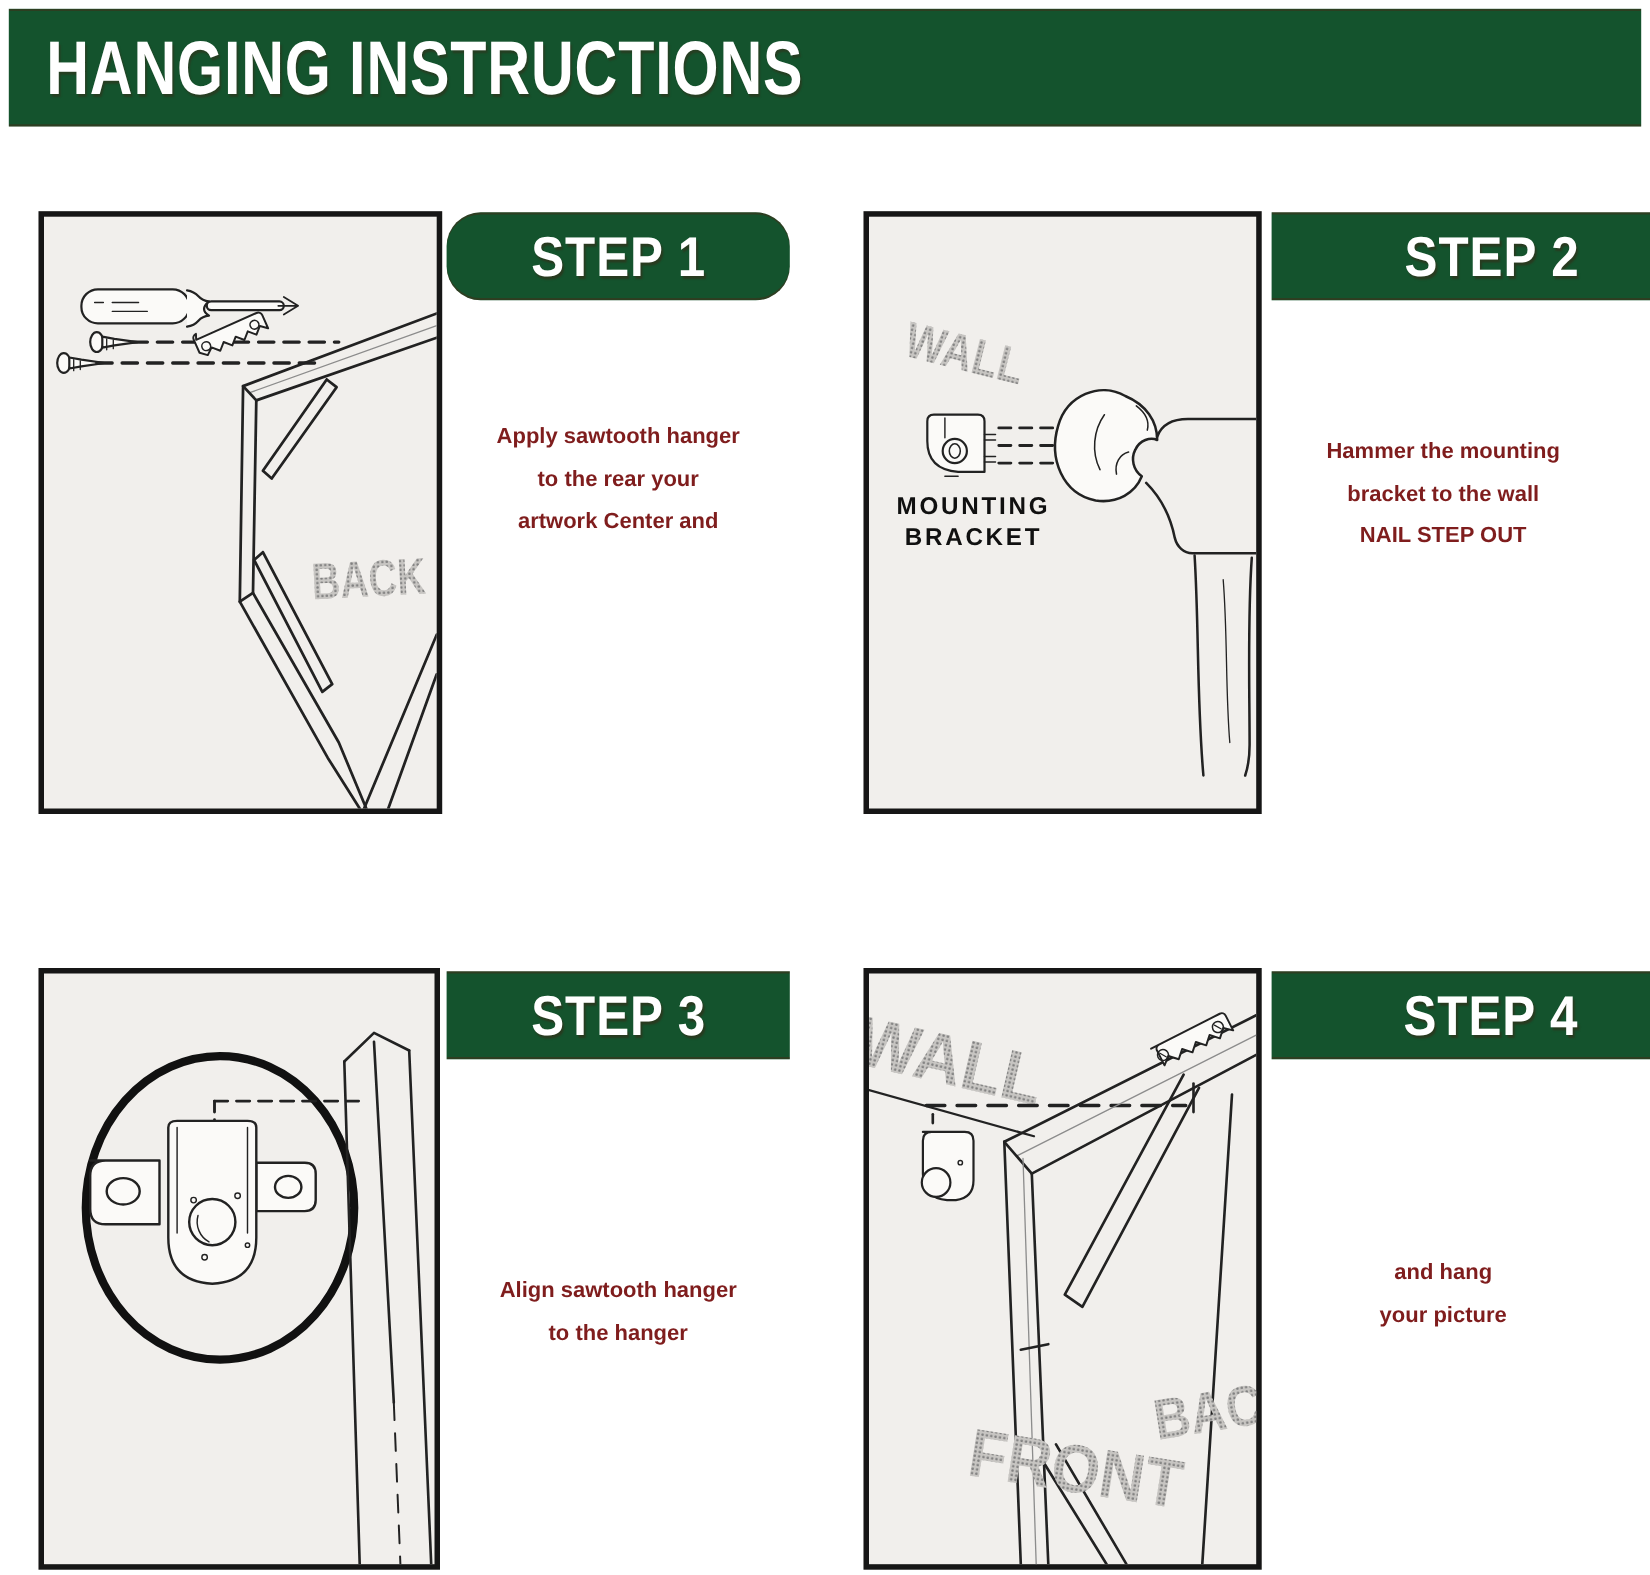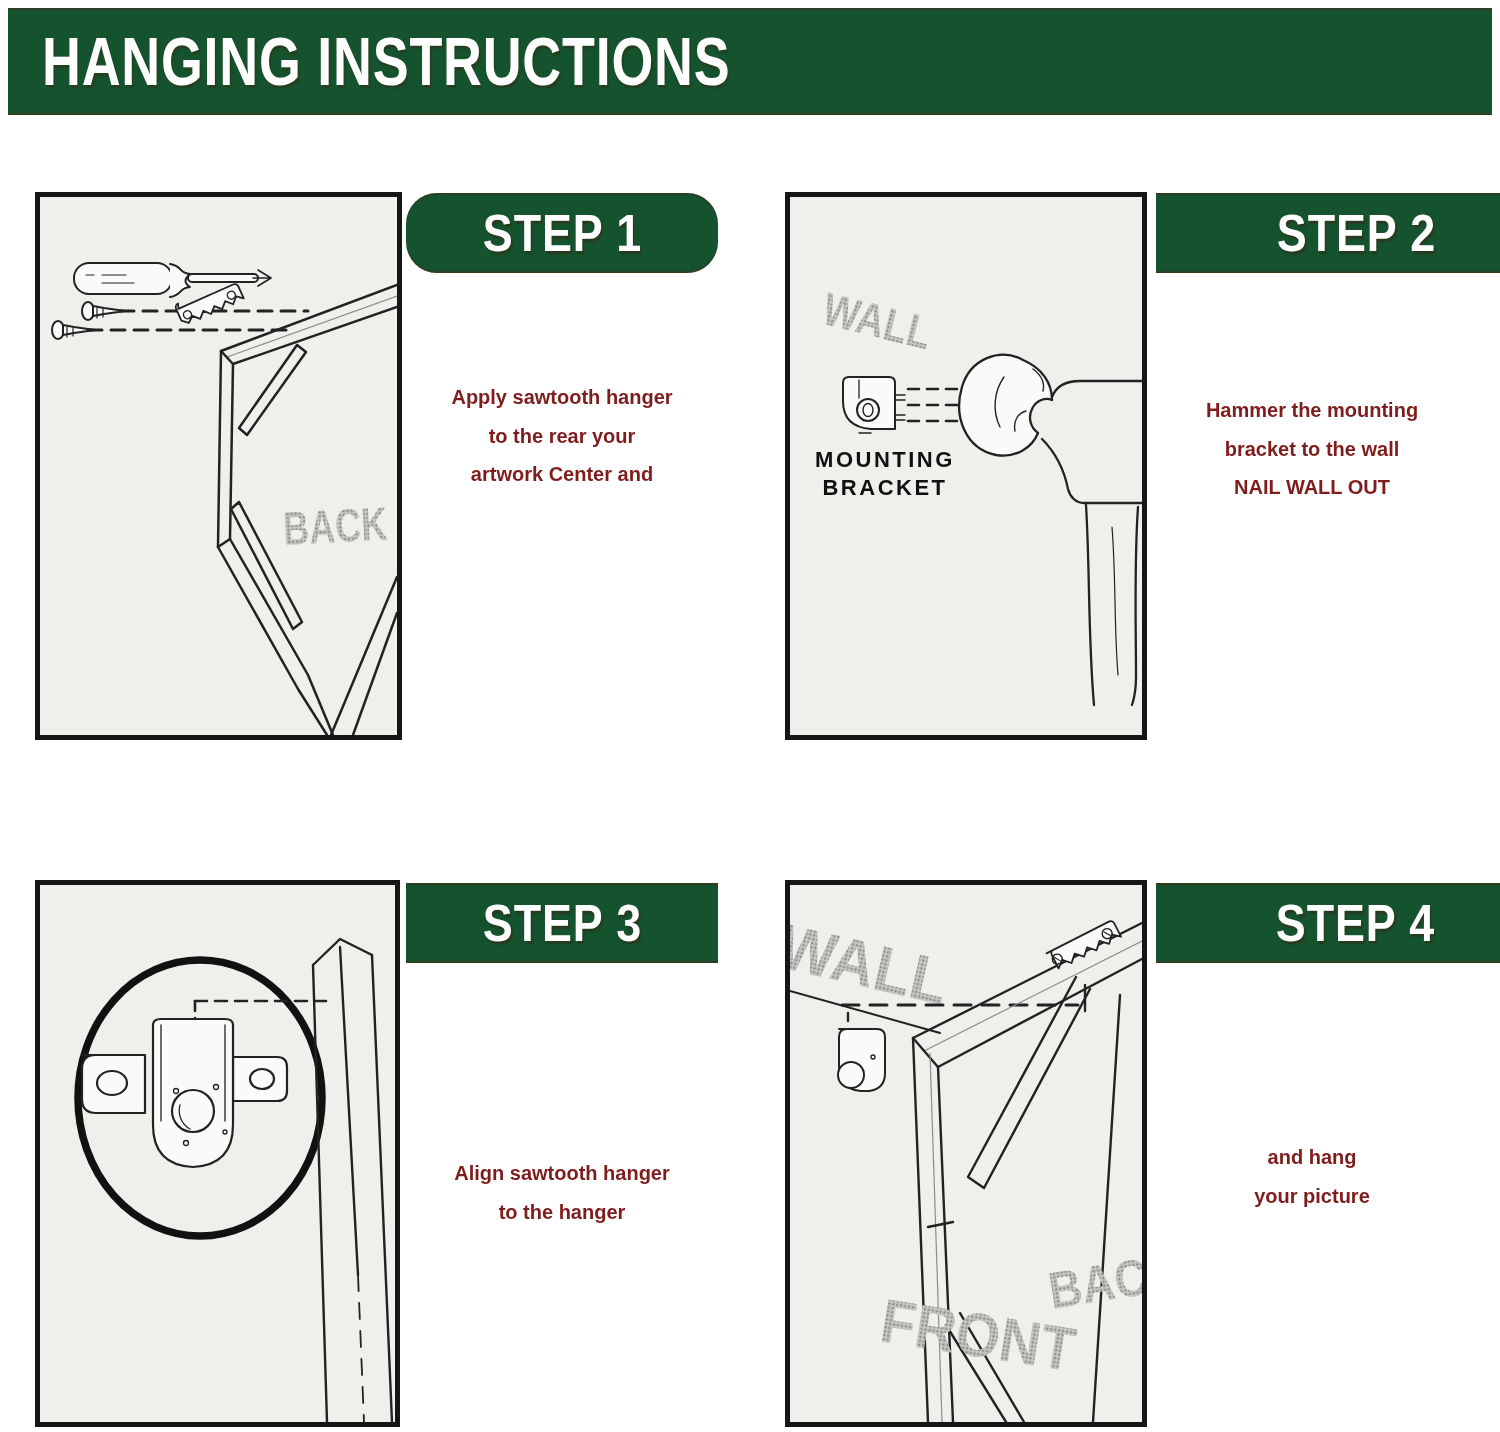--- a/index.html
+++ b/index.html
@@ -132,21 +132,21 @@
       <text x="95" y="270" font-size="22" font-weight="bold" letter-spacing="2.5" fill="#101010" text-anchor="middle">MOUNTING</text>
       <text x="95" y="298" font-size="22" font-weight="bold" letter-spacing="2.5" fill="#101010" text-anchor="middle">BRACKET</text>
     </svg>
   </div>
   <div class="red-banner step-banner" style="left:1156px;top:193px;padding-left:44px;">
     <span class="lbl">STEP 2</span>
   </div>
   <div class="instr" style="left:1152px;top:391px;">
     <div>Hammer the mounting</div>
     <div>bracket to the wall</div>
-    <div>NAIL WALL OUT</div>
+    <div>NAIL STEP OUT</div>
   </div>
 
   <div class="panel" style="left:35px;top:880px;width:365px;height:547px;">
     <svg width="355" height="537" viewBox="0 0 355 537">
       <g stroke="#222" stroke-width="2" fill="none" stroke-linecap="round" stroke-linejoin="round">
 
         <ellipse cx="160" cy="213" rx="122" ry="138" stroke="#111" stroke-width="7.5"></ellipse>
 
         <path d="M155,116 H286" stroke-dasharray="12 8" stroke-width="2.6"></path>
         <path d="M155,116 V142" stroke-dasharray="10 7" stroke-width="2.6"></path>

